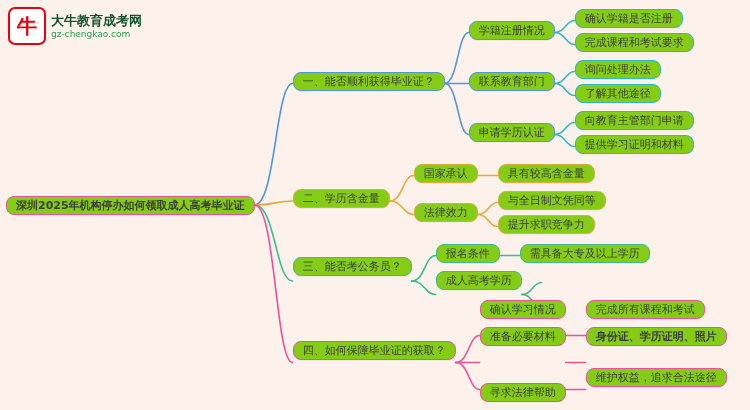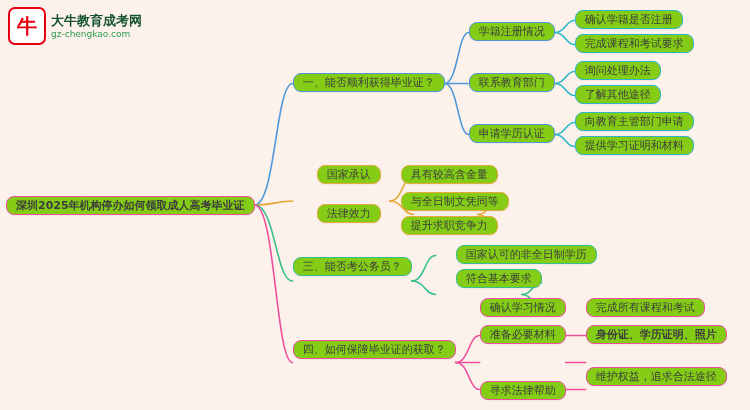--- a/index.html
+++ b/index.html
@@ -135,20 +135,21 @@
                     <div class="node depth3" style="border-color: rgb(47, 183, 198);">向教育主管部门申请</div>
                   </div>
                   <div class="subtree">
                     <div class="node depth3" style="border-color: rgb(47, 183, 198);">提供学习证明和材料</div>
                   </div>
                 </div>
               </div>
             </div>
           </div>
           <div class="subtree">
+            <div class="node depth1" style="border-color: rgb(230, 169, 60);">二、学历含金量</div>
             <div class="children d1">
               <div class="subtree">
                 <div class="node depth2" style="border-color: rgb(230, 169, 60);">国家承认</div>
                 <div class="children d2">
                   <div class="subtree">
                     <div class="node depth3" style="border-color: rgb(230, 169, 60);">具有较高含金量</div>
                   </div>
                 </div>
               </div>
               <div class="subtree">
@@ -161,28 +162,29 @@
                     <div class="node depth3" style="border-color: rgb(230, 169, 60);">提升求职竞争力</div>
                   </div>
                 </div>
               </div>
             </div>
           </div>
           <div class="subtree">
             <div class="node depth1" style="border-color: rgb(55, 189, 143);">三、能否考公务员？</div>
             <div class="children d1">
               <div class="subtree">
-                <div class="children d2">
-                  <div class="subtree">
-                    <div class="node depth3" style="border-color: rgb(55, 189, 143);">国家认可的非全日制学历</div>
-                  </div>
-                  <div class="subtree">
-                    <div class="node depth3" style="border-color: rgb(55, 189, 143);">符合基本要求</div>
-                  </div>
-                </div>
+                <div class="node depth2" style="border-color: rgb(55, 189, 143);">报名条件</div>
+                <div class="children d2">
+                  <div class="subtree">
+                    <div class="node depth3" style="border-color: rgb(55, 189, 143);">需具备大专及以上学历</div>
+                  </div>
+                </div>
+              </div>
+              <div class="subtree">
+                <div class="node depth2" style="border-color: rgb(55, 189, 143);">成人高考学历</div>
               </div>
             </div>
           </div>
           <div class="subtree">
             <div class="node depth1" style="border-color: rgb(238, 80, 156);">四、如何保障毕业证的获取？</div>
             <div class="children d1">
               <div class="subtree">
                 <div class="node depth2" style="border-color: rgb(238, 80, 156);">确认学习情况</div>
                 <div class="children d2">
                   <div class="subtree">

